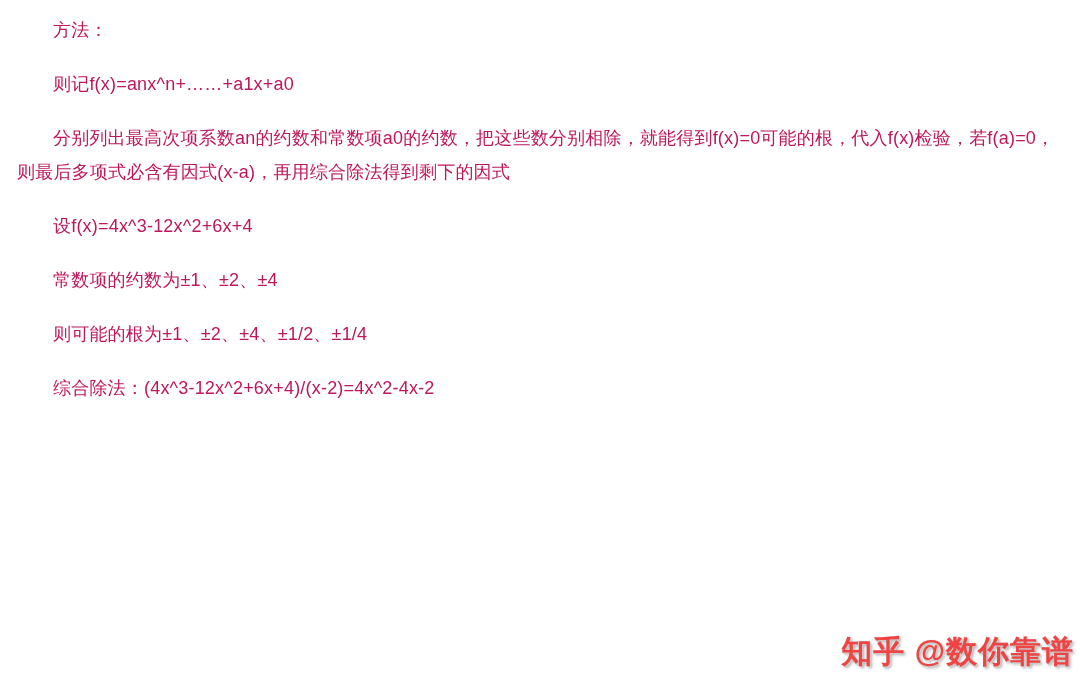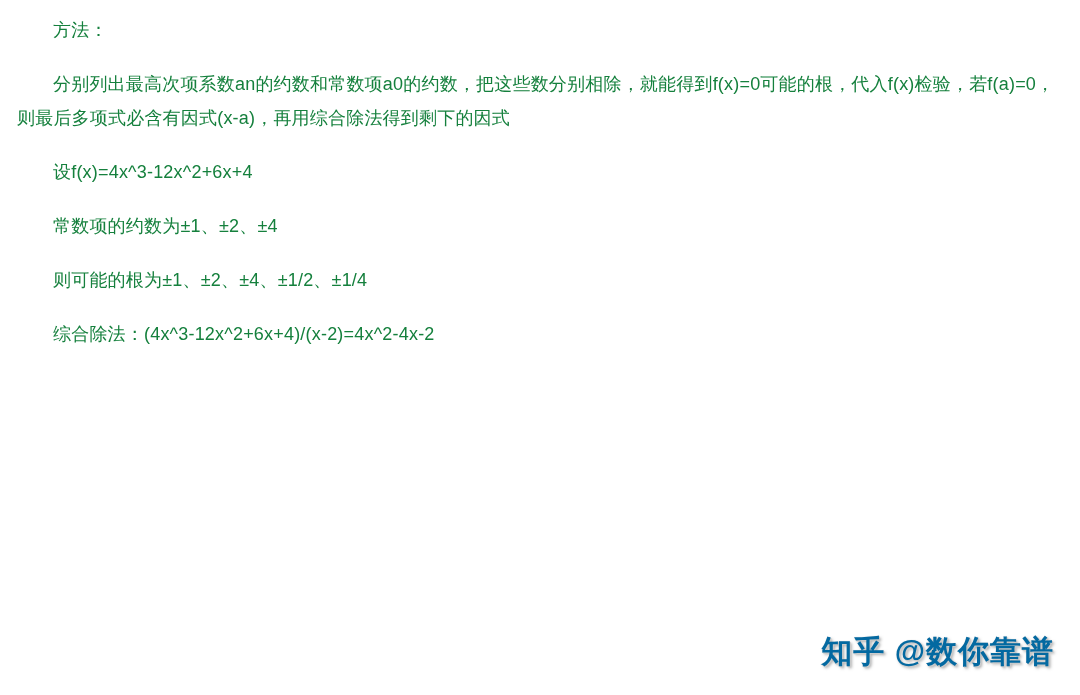--- a/index.html
+++ b/index.html
@@ -15,53 +15,54 @@
     overflow: hidden;
     font-family: "Liberation Sans", "DejaVu Sans", sans-serif;
   }
   .doc {
     position: absolute;
     top: 0;
     left: 0;
     width: 1080px;
     padding: 13px 17px 0 17px;
     box-sizing: border-box;
-    color: #15803d;
+    color: #be185d;
     font-size: 18px;
     line-height: 34px;
     letter-spacing: 0.2px;
   }
   .doc p {
     margin: 0 0 20px 0;
     text-indent: 2em;
     word-break: break-word;
   }
   .watermark {
     position: absolute;
-    right: 26px;
+    right: 6px;
     bottom: 22px;
     font-size: 31px;
     font-weight: bold;
     letter-spacing: 1px;
-    color: #0369a1;
+    color: #ef4444;
     text-shadow:
       1px 1px 0 #cccccc,
       2px 2px 3px rgba(125,125,125,0.65),
       0 0 1px rgba(170,170,170,0.4);
     white-space: nowrap;
     user-select: none;
   }
 </style>
 </head>
 <body>
 
 <div class="page">
 
   <div class="doc">
     <p>方法：</p>
+    <p>则记f(x)=anx^n+……+a1x+a0</p>
     <p>分别列出最高次项系数an的约数和常数项a0的约数，把这些数分别相除，就能得到f(x)=0可能的根，代入f(x)检验，若f(a)=0，则最后多项式必含有因式(x-a)，再用综合除法得到剩下的因式</p>
     <p>设f(x)=4x^3-12x^2+6x+4</p>
     <p>常数项的约数为±1、±2、±4</p>
     <p>则可能的根为±1、±2、±4、±1/2、±1/4</p>
     <p>综合除法：(4x^3-12x^2+6x+4)/(x-2)=4x^2-4x-2</p>
   </div>
 
   <div class="watermark">知乎 @数你靠谱</div>
 
 </div>

